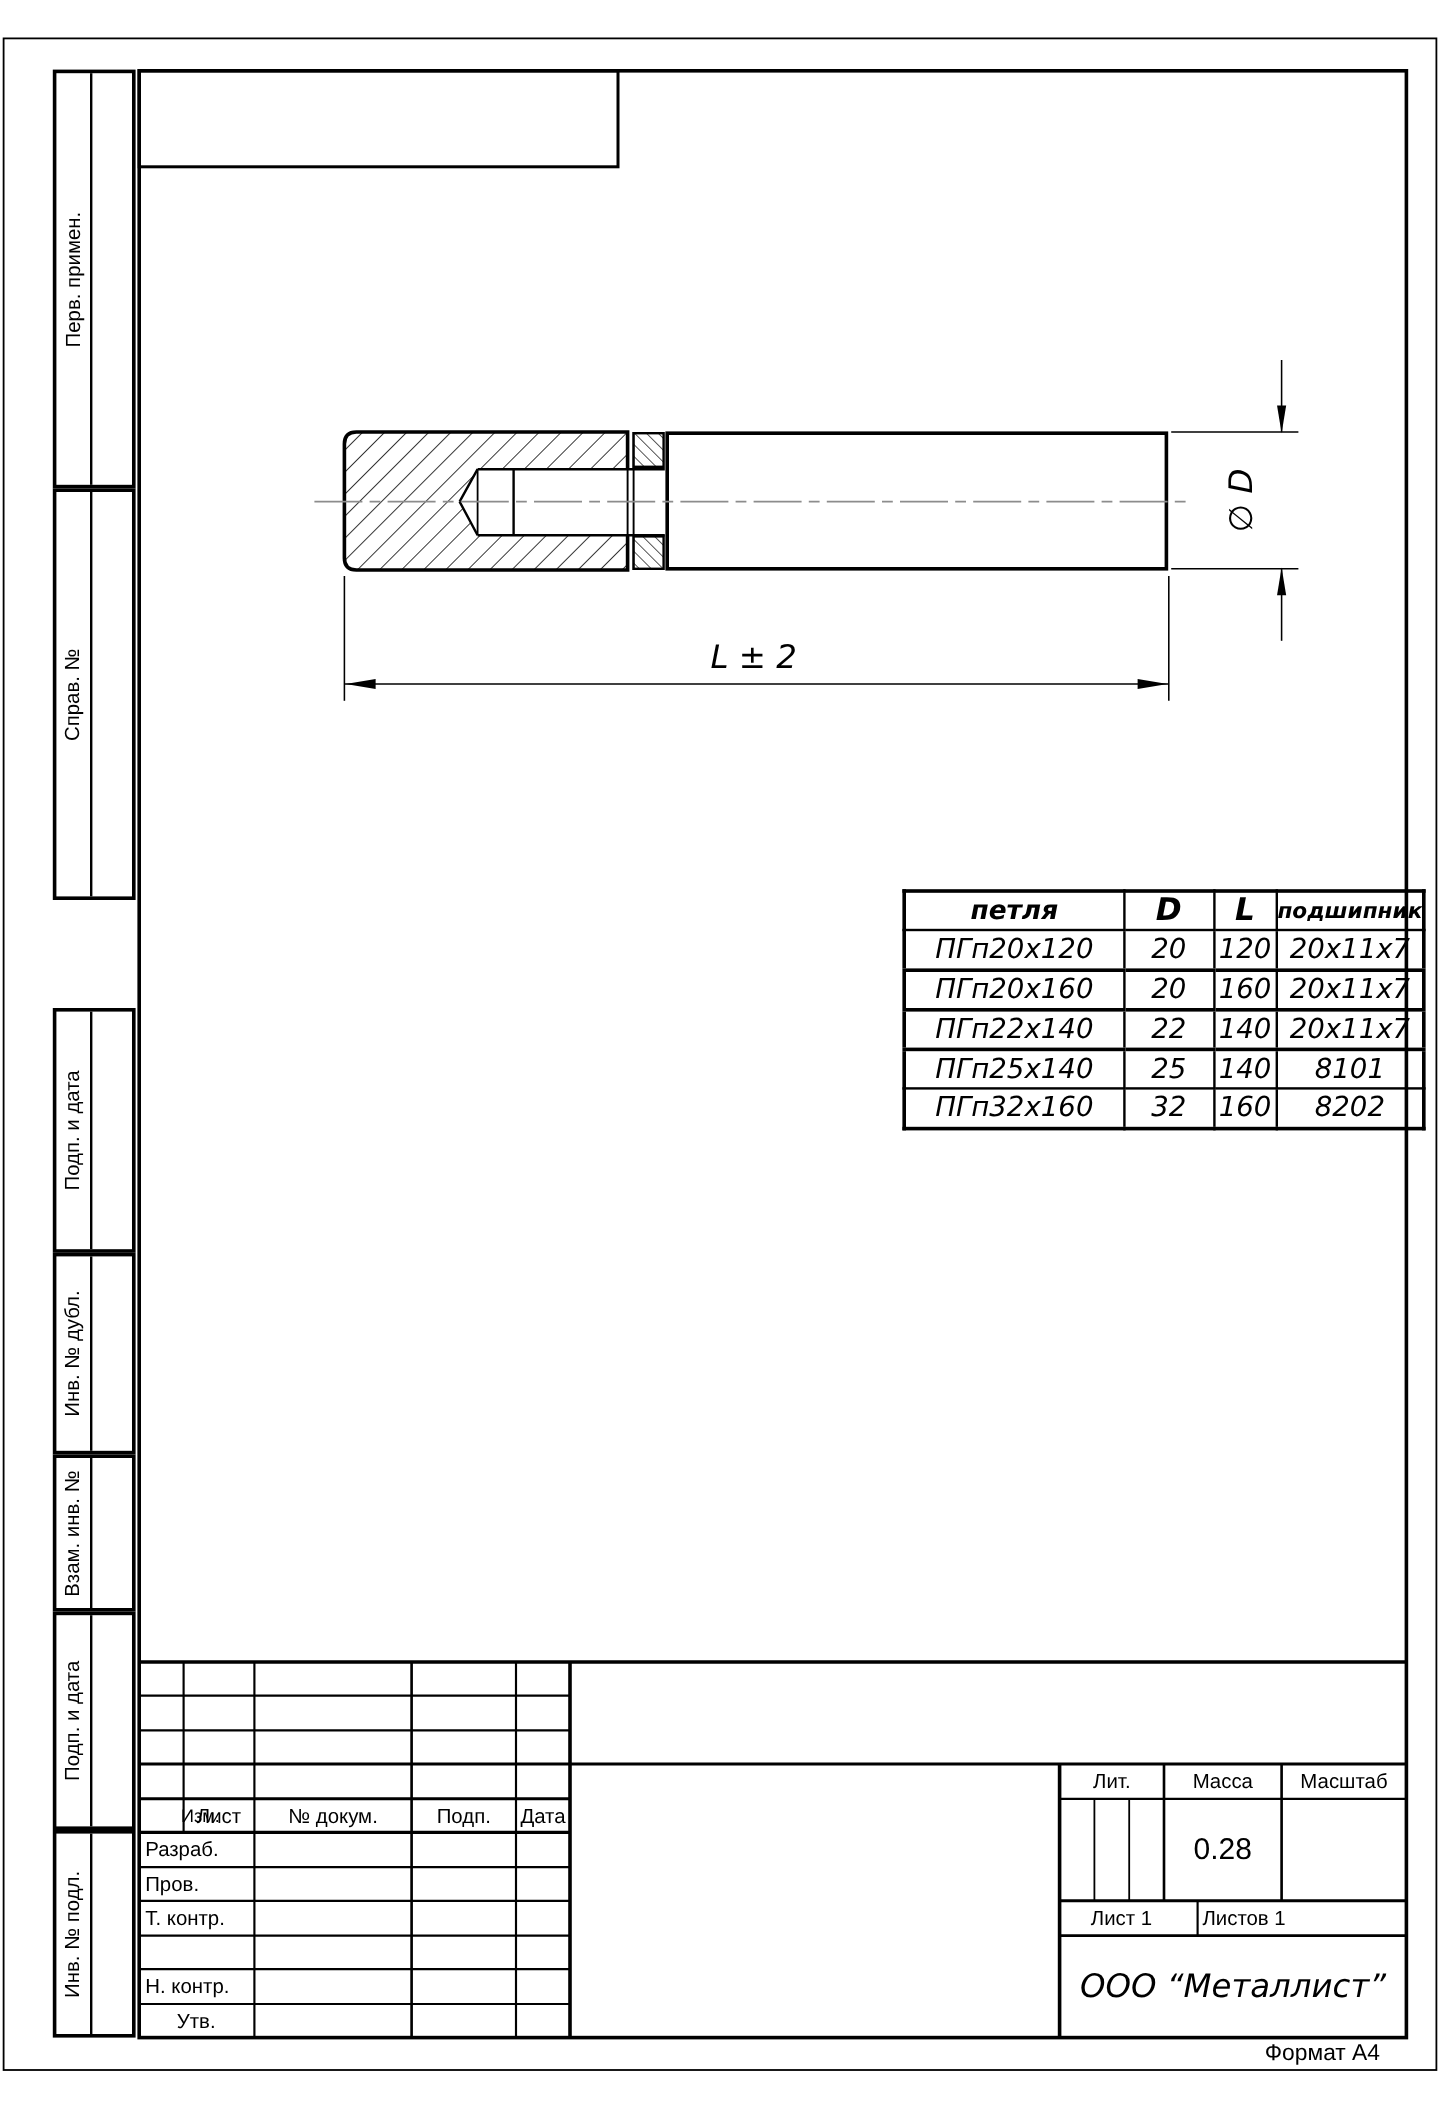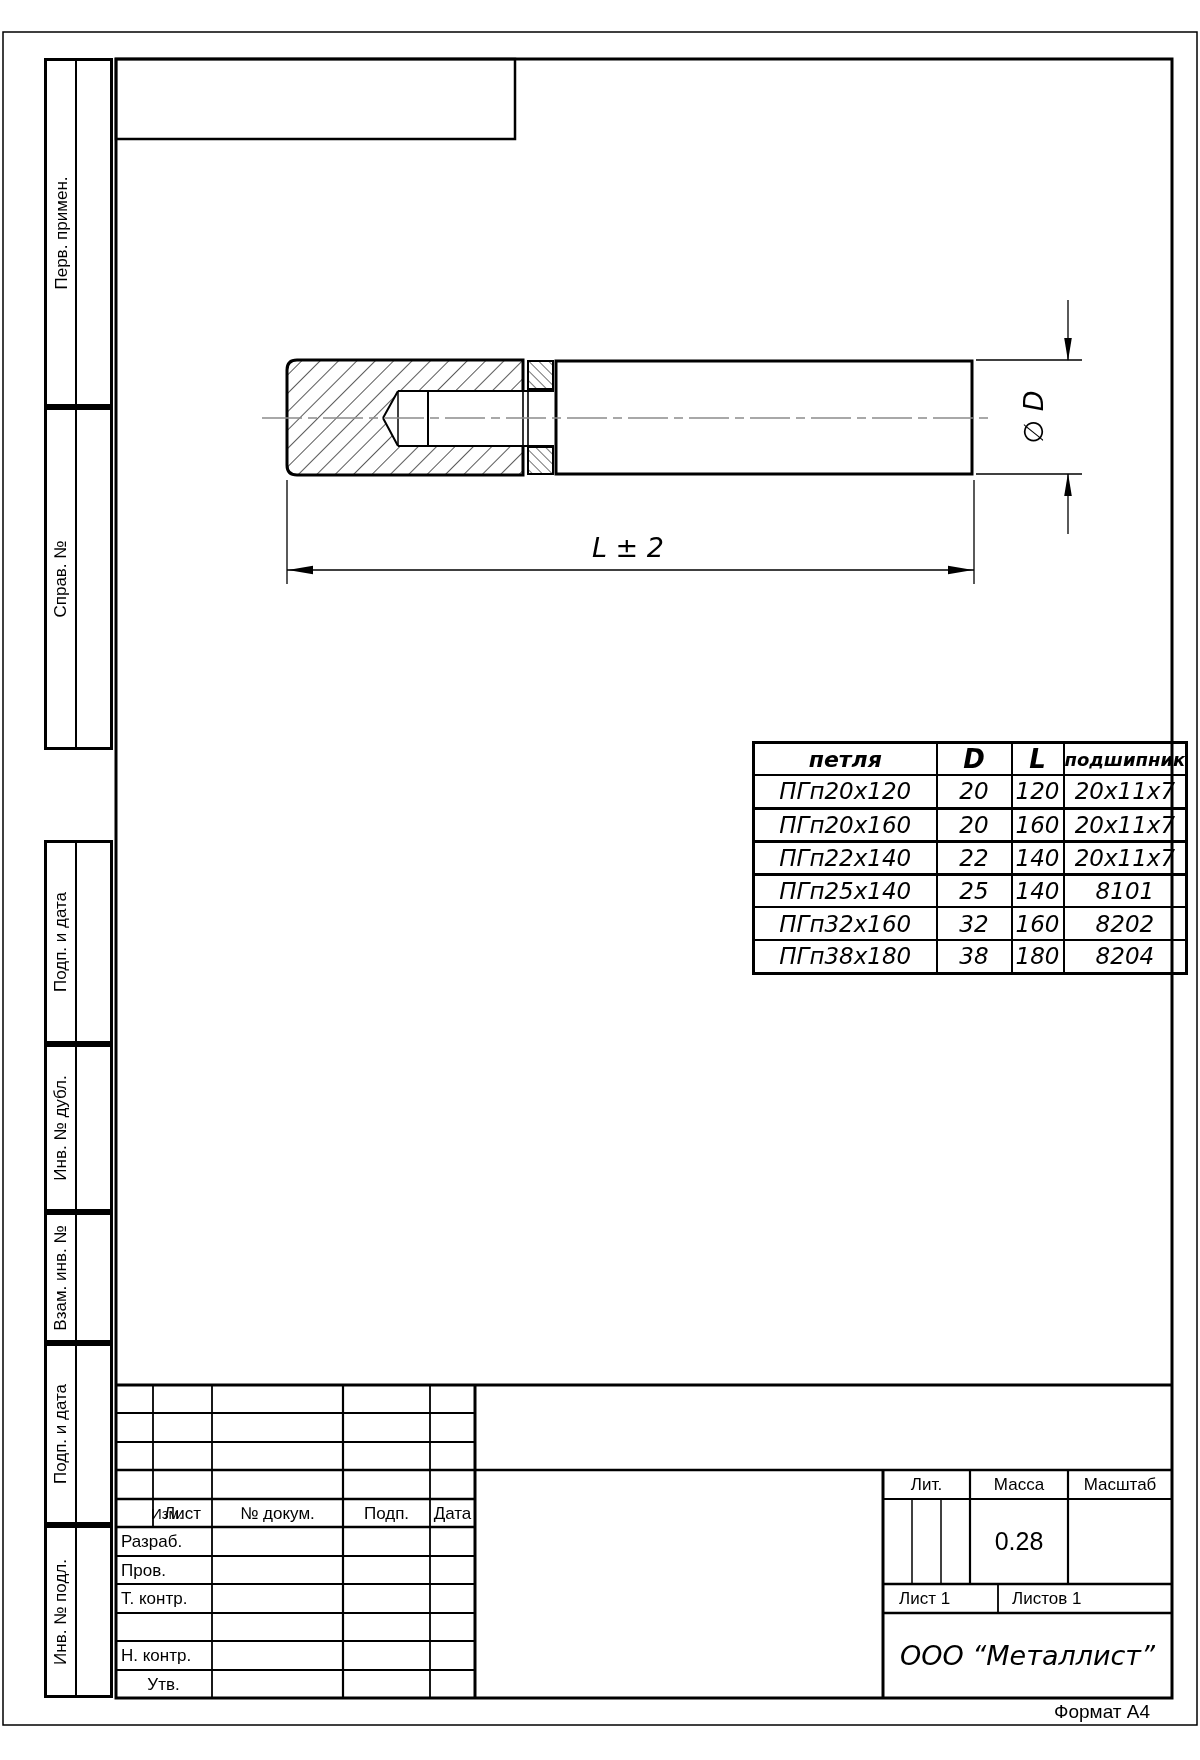--- a/index.html
+++ b/index.html
@@ -212,26 +212,20 @@
       <td>25</td>
       <td>140</td>
       <td>8101</td>
     </tr>
     <tr>
       <td>ПГп32x160</td>
       <td>32</td>
       <td>160</td>
       <td>8202</td>
     </tr>
-    <tr>
-      <td>ПГп38x180</td>
-      <td>38</td>
-      <td>180</td>
-      <td>8204</td>
-    </tr>
   </tbody>
     </table>
 
   <div class="tb" style="left:115px;top:1499px;width:38px;height:28px;font-size:15px;padding-left:33px;">Изм.</div>
   <div class="tb" style="left:153px;top:1499px;width:59px;height:28px;">Лист</div>
   <div class="tb" style="left:212px;top:1499px;width:131px;height:28px;">№ докум.</div>
   <div class="tb" style="left:343px;top:1499px;width:87px;height:28px;">Подп.</div>
   <div class="tb" style="left:430px;top:1499px;width:45px;height:28px;">Дата</div>
 
   <div class="tb left" style="left:115px;top:1527px;width:97px;height:29px;">Разраб.</div>
@@ -239,21 +233,21 @@
   <div class="tb left" style="left:115px;top:1584px;width:97px;height:29px;">Т. контр.</div>
   <div class="tb left" style="left:115px;top:1613px;width:97px;height:28px;"></div>
   <div class="tb left" style="left:115px;top:1641px;width:97px;height:29px;">Н. контр.</div>
   <div class="tb" style="left:115px;top:1670px;width:97px;height:28px;">Утв.</div>
 
   <div class="tb" style="left:883px;top:1470px;width:87px;height:29px;">Лит.</div>
   <div class="tb" style="left:970px;top:1470px;width:98px;height:29px;">Масса</div>
   <div class="tb" style="left:1068px;top:1470px;width:104px;height:29px;">Масштаб</div>
   <div class="tb" style="left:970px;top:1499px;width:98px;height:85px;font-size:25px;">0.28</div>
 
-  <div class="tb left" style="left:883px;top:1584px;width:115px;height:29px;padding-left:16px;">Лист 1</div>
-  <div class="tb left" style="left:998px;top:1584px;width:174px;height:29px;padding-left:14px;">Листов 1</div>
+  <div class="tb left" style="left:883px;top:1584px;width:115px;height:29px;padding-left:26px;">Лист 1</div>
+  <div class="tb left" style="left:998px;top:1584px;width:174px;height:29px;padding-left:4px;">Листов 1</div>
 
 
   <div class="tb ital" style="left:883px;top:1613px;width:289px;height:85px;font-size:27px;">ООО “Металлист”</div>
 
   <div class="abs" style="left:950px;top:1701px;width:200px;text-align:right;font-size:19px;">Формат А4</div>
 
 </div>
 
 </body></html>

